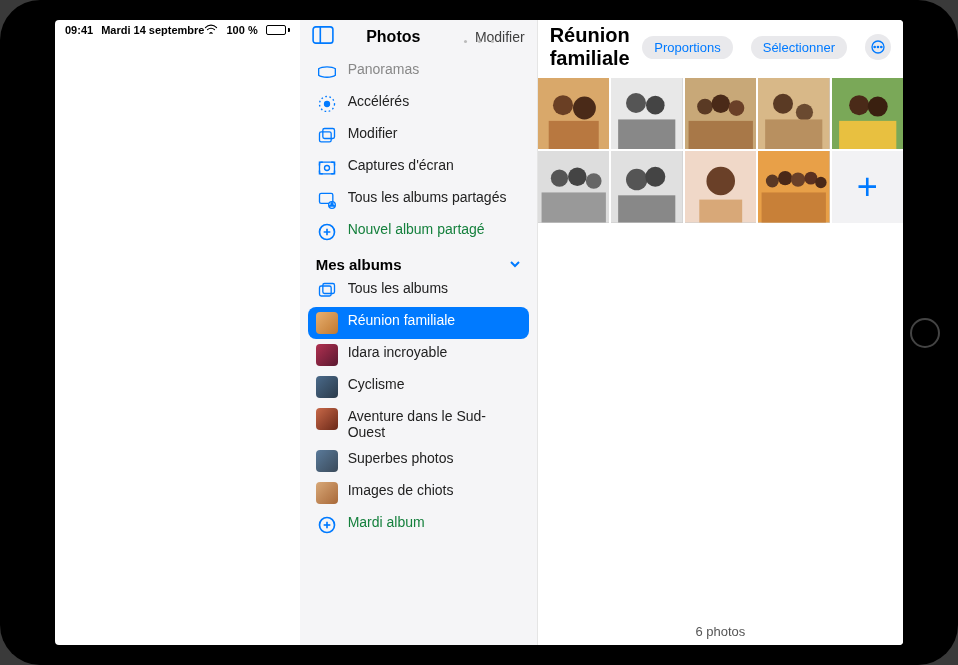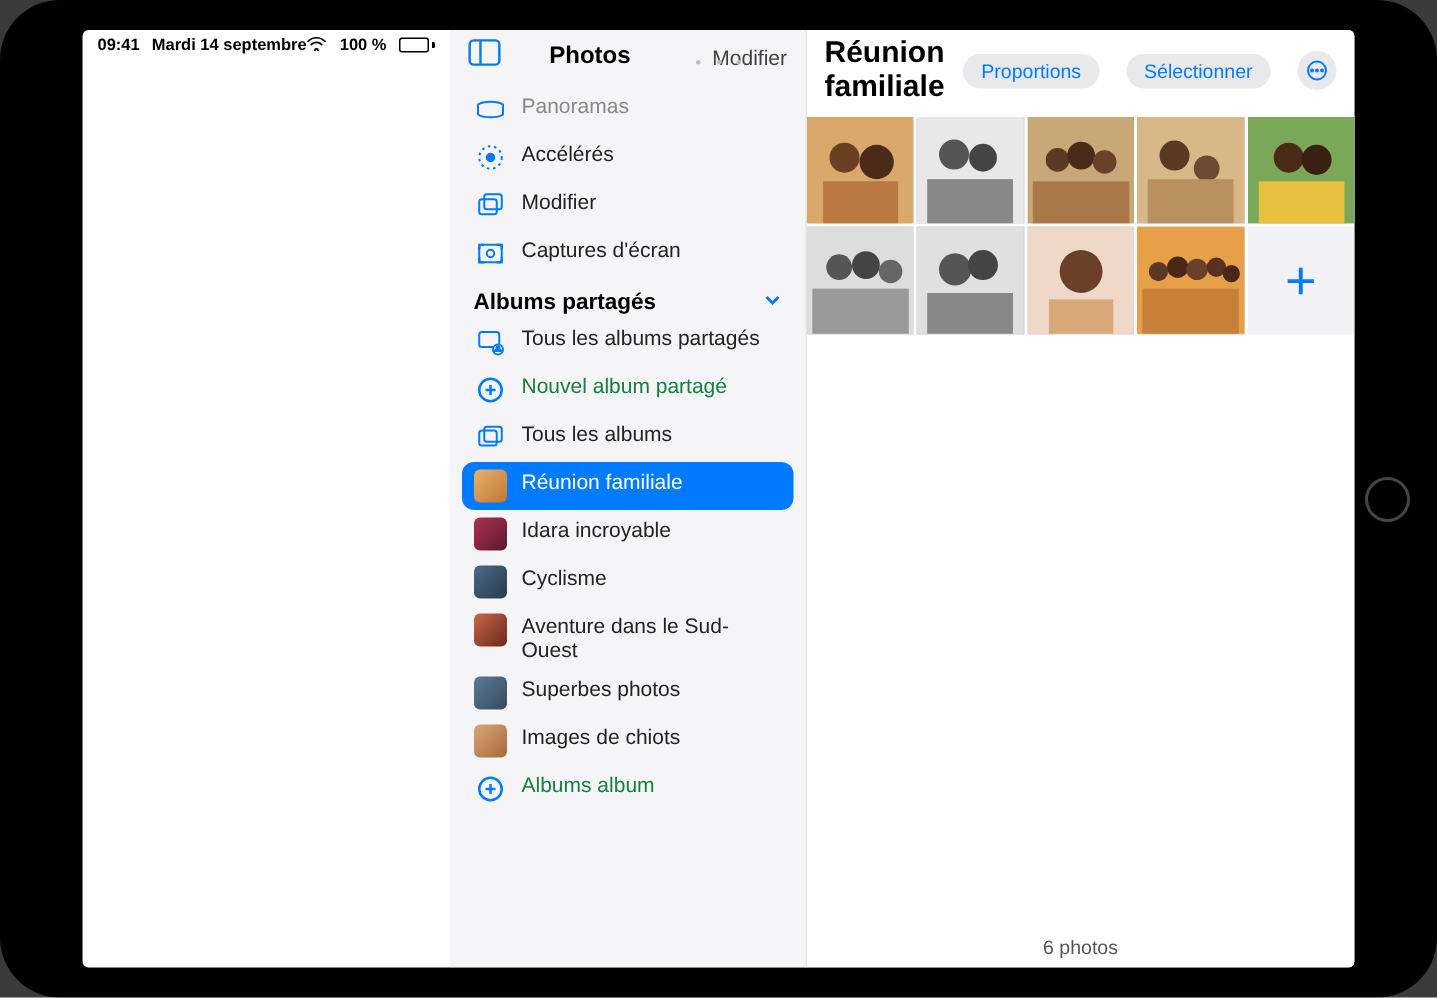--- a/index.html
+++ b/index.html
@@ -151,28 +151,20 @@
             <span class="icon">
               <svg viewBox="0 0 24 24" fill="none" stroke="#007aff" stroke-width="1.6">
                   <rect x="3" y="5" width="18" height="14" rx="2"></rect>
                   <circle cx="12" cy="12" r="3"></circle>
                   <path d="M3 9 L3 5 L7 5 M21 9 L21 5 L17 5 M3 15 L3 19 L7 19 M21 15 L21 19 L17 19" stroke-width="1.8"></path>
                 </svg>
             </span>
             <span>Captures d'écran</span>
           </div>
 
-          <div class="sb-section">
-            <span>Albums partagés</span>
-            <span class="chev">
-              <svg viewBox="0 0 12 12" fill="none" stroke="#007aff" stroke-width="2">
-                  <path d="M2 4 L6 8 L10 4"></path>
-                </svg>
-            </span>
-          </div>
 
           <div class="sb-item">
             <span class="icon">
               <svg viewBox="0 0 24 24" fill="none" stroke="#007aff" stroke-width="1.6">
                   <rect x="3" y="4" width="16" height="12" rx="2"></rect>
                   <circle cx="18" cy="18" r="4" fill="#fff"></circle>
                   <circle cx="18" cy="16.5" r="1.2" fill="#007aff"></circle>
                   <path d="M15 20 a3 2 0 0 1 6 0" fill="#007aff"></path>
                 </svg>
             </span>
@@ -183,20 +175,28 @@
             <span class="icon">
               <svg viewBox="0 0 24 24" fill="none" stroke="#007aff" stroke-width="2">
                   <circle cx="12" cy="12" r="9"></circle>
                   <line x1="12" y1="8" x2="12" y2="16"></line>
                   <line x1="8" y1="12" x2="16" y2="12"></line>
                 </svg>
             </span>
             <span>Nouvel album partagé</span>
           </div>
 
+          <div class="sb-section">
+            <span>Mes albums</span>
+            <span class="chev">
+              <svg viewBox="0 0 12 12" fill="none" stroke="#007aff" stroke-width="2">
+                  <path d="M2 4 L6 8 L10 4"></path>
+                </svg>
+            </span>
+          </div>
 
           <div class="sb-item">
             <span class="icon">
               <svg viewBox="0 0 24 24" fill="none" stroke="#007aff" stroke-width="1.6">
                   <rect x="3" y="6" width="14" height="12" rx="2"></rect>
                   <rect x="7" y="3" width="14" height="12" rx="2"></rect>
                 </svg>
             </span>
             <span>Tous les albums</span>
           </div>
@@ -233,21 +233,21 @@
           </div>
 
           <div class="sb-item link">
             <span class="icon">
               <svg viewBox="0 0 24 24" fill="none" stroke="#007aff" stroke-width="2">
                   <circle cx="12" cy="12" r="9"></circle>
                   <line x1="12" y1="8" x2="12" y2="16"></line>
                   <line x1="8" y1="12" x2="16" y2="12"></line>
                 </svg>
             </span>
-            <span>Albums album</span>
+            <span>Mardi album</span>
           </div>
 
         </div>
       </div>
 
       <div class="content">
         <div class="content-header">
           <span class="album-title">Réunion familiale</span>
           <div class="header-actions">
             <span class="pill">Proportions</span>

